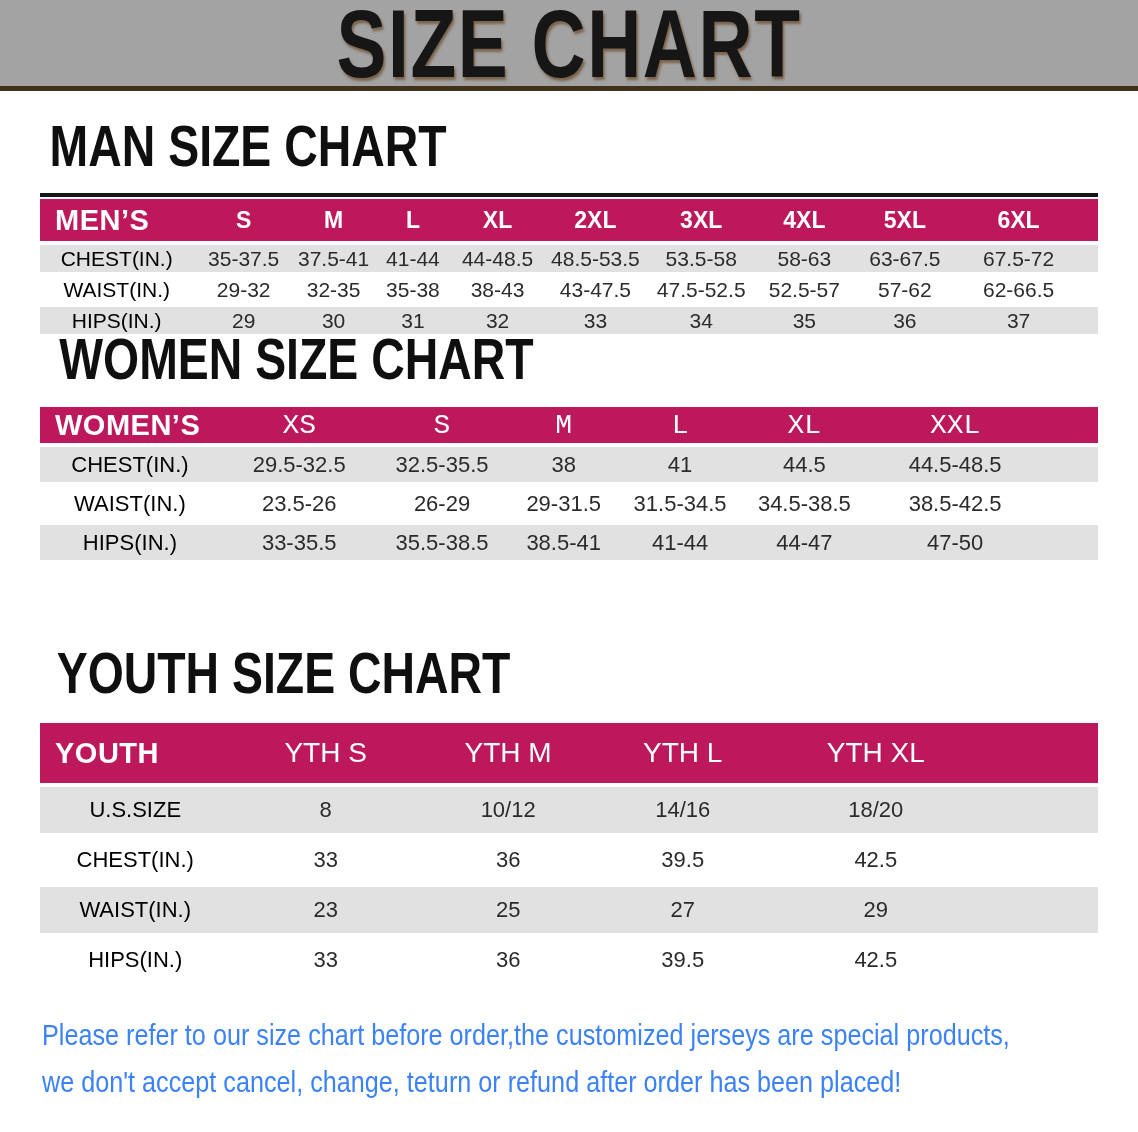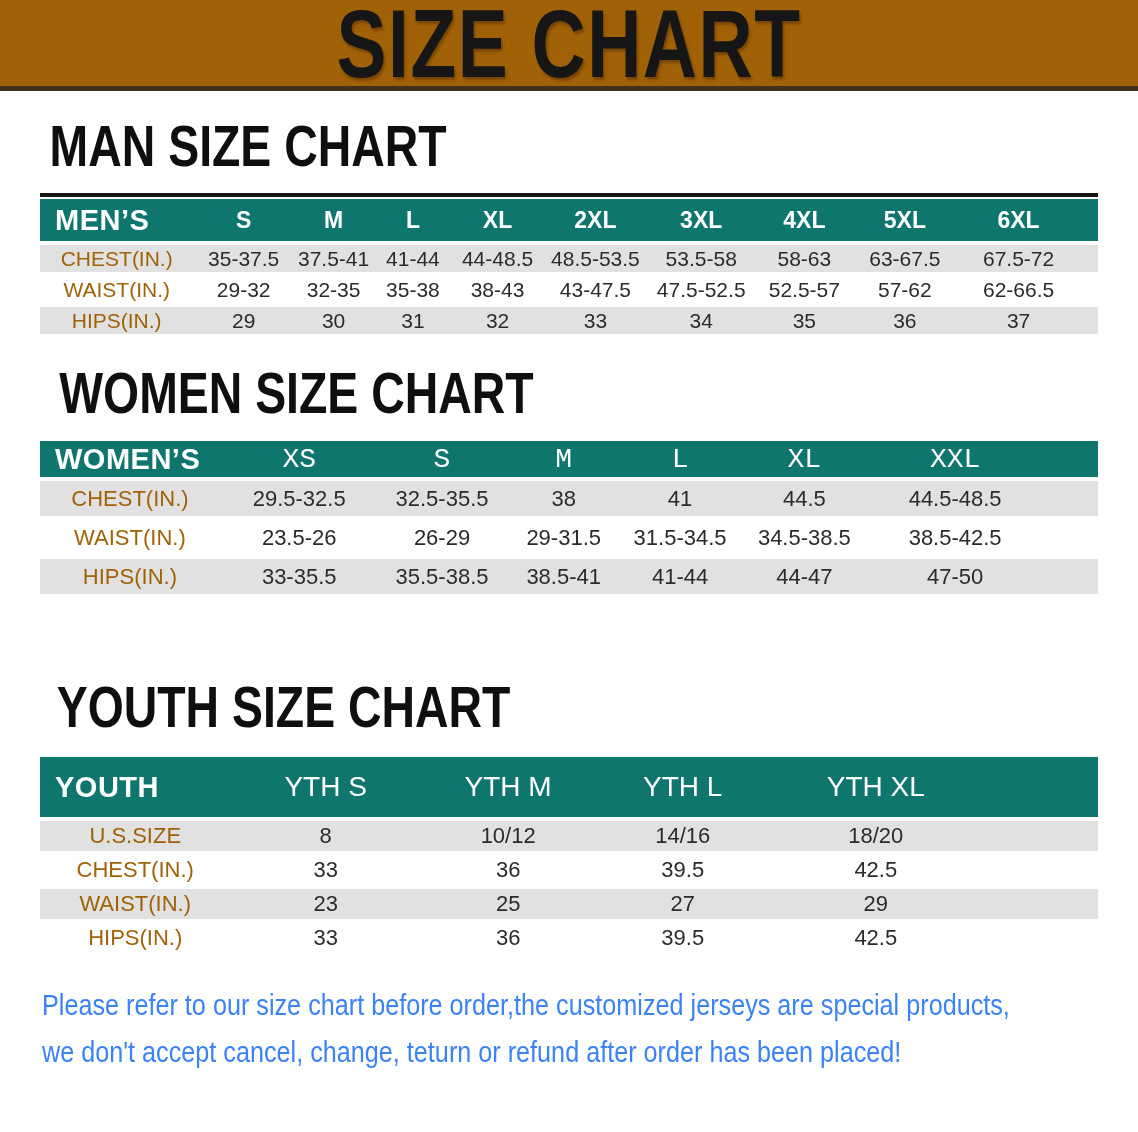--- a/index.html
+++ b/index.html
@@ -7,21 +7,21 @@
   body {
     width: 1138px; height: 1132px;
     background: #ffffff;
     font-family: "Liberation Sans", sans-serif;
     overflow: hidden;
   }
 
   
   .banner {
     height: 91px;
-    background: #a16207;
+    background: #a3a3a3;
     border-bottom: 5px solid #41311B;
     display: flex; align-items: center; justify-content: center;
     overflow: hidden;
   }
   .banner-title {
     display: inline-block;
     font-weight: bold;
     font-size: 96px; line-height: 91px;
     letter-spacing: 2px;
     color: #161616;
@@ -34,61 +34,61 @@
   .section-heading { text-align: left; margin: 0; }
   .heading-text {
     display: inline-block;
     font-weight: bold;
     font-size: 58px; line-height: 50px;
     color: #0f0f0f;
     transform: scaleX(0.8);
     white-space: nowrap;
   }
   #men-heading   { margin-top: 30px; }
-  #women-heading { margin-top: 34px; }
+  #women-heading { }
   #youth-heading { margin-top: 88px; }
 
   
   .size-table {
     width: 1058px;
     margin-left: auto; margin-right: auto;
     border-collapse: separate; border-spacing: 0;
     table-layout: fixed;
   }
   .size-table th {
-    background: #0f766e; color: #ffffff;
+    background: #be185d; color: #ffffff;
     text-align: center; font-weight: normal; padding: 0;
   }
   .size-table th.tbl-label {
     text-align: left; padding-left: 15px;
     font-weight: bold; font-size: 29px; letter-spacing: 0.5px;
   }
   .size-table td {
     text-align: center; padding: 0;
     border-top: 4px solid #ffffff;
     color: #2b2b2b;
   }
   tr.row-gray  td { background: #E1E1E1; }
   tr.row-white td { background: #ffffff; }
-  .size-table td.row-label { color: #a16207; }
+  .size-table td.row-label { color: #000000; }
 
   #men-table { margin-top: 21px; border-top: 4px solid #161616; }
   #men-table thead th { border-top: 2px solid #ffffff; height: 44px; }
   #men-table th.size-h { font-size: 23px; font-weight: bold; }
   #men-table td { height: 31px; font-size: 21px; }
 
   #women-table { margin-top: 22px; }
   #women-table thead th { height: 36px; }
   #women-table th.size-h { font-size: 28px; font-family: Liberation Mono, monospace; }
   #women-table td { height: 39px; font-size: 22px; }
 
   #youth-table { margin-top: 24px; }
   #youth-table thead th { height: 60px; }
   #youth-table th.size-h { font-size: 28px; }
-  #youth-table td { height: 34px; font-size: 22px; }
+  #youth-table td { height: 50px; font-size: 22px; }
 
   
   .note { margin: 28px 20px 0 42px; color: #3b82f6; }
   .note-line {
     display: block;
     font-size: 30px; line-height: 47px;
     transform: scaleX(0.84); transform-origin: left center;
     white-space: nowrap;
   }
 </style>

